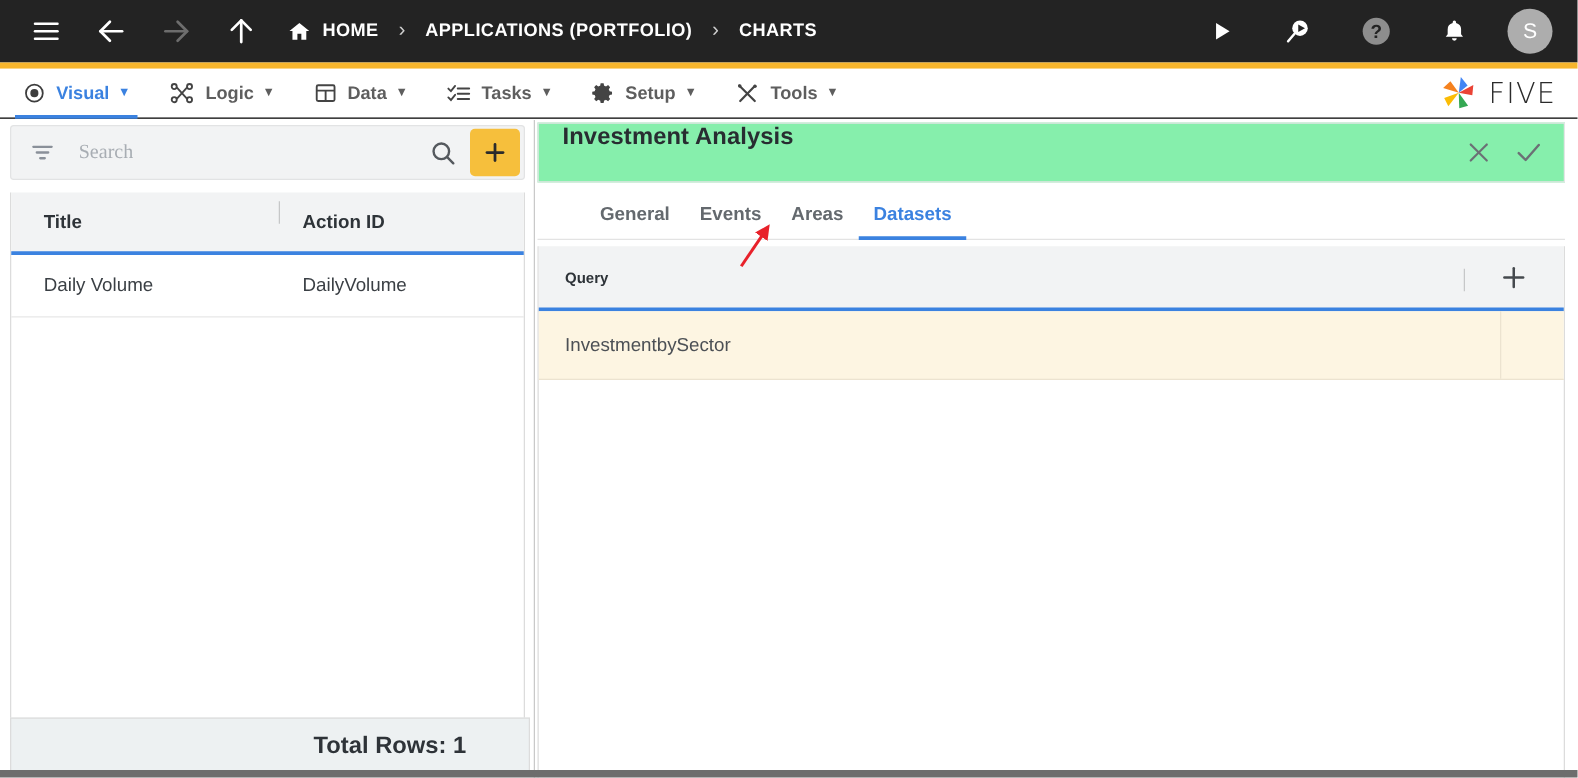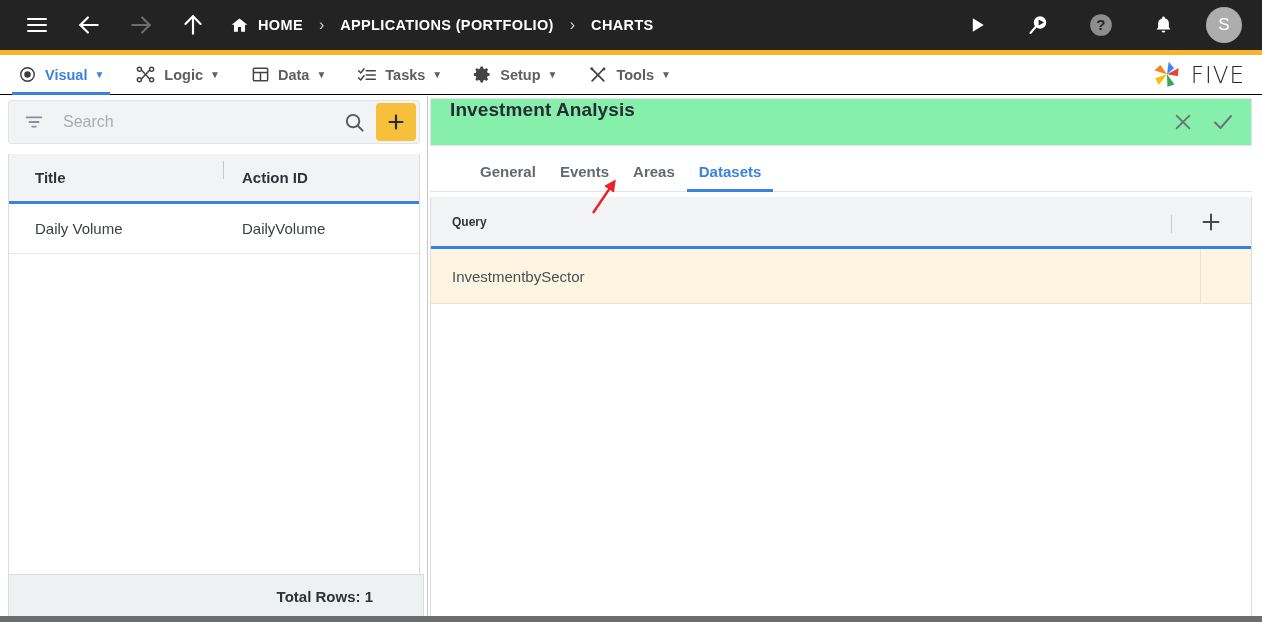--- a/index.html
+++ b/index.html
@@ -88,21 +88,21 @@
     background: #ffffff; border-right: 1px solid #c9c9c9;
   }
   .search-bar {
     position: absolute; left: 8px; top: 4px; width: 412px; height: 44px;
     background: #f2f3f4; border: 1px solid #e2e3e4; border-radius: 3px;
     display: flex; align-items: center;
   }
   .filter-icon { margin-left: 14px; display: flex; color: #8a9099; }
   .search-input {
     flex: 1; border: none; outline: none; background: transparent;
-    font-family: Liberation Sans, sans-serif; font-size: 16px;
+    font-family: Liberation Serif, serif; font-size: 16px;
     color: #444; margin-left: 18px;
   }
   .search-input::placeholder { color: #a8adb3; }
   .search-mag { display: flex; color: #55595e; margin-right: 10px; }
   .add-btn {
     width: 40px; height: 38px; background: #f6bf3c; border: none; border-radius: 4px;
     margin-right: 3px; display: flex; align-items: center; justify-content: center;
     color: #2b2b2b; cursor: pointer;
   }
 
@@ -131,21 +131,21 @@
   }
   .lr-cell { font-size: 15px; color: #3a3f44; padding-left: 26px; }
   .lr-cell.c1 { width: 215px; }
   .lr-cell.c2 { flex: 1; padding-left: 18px; }
 
   .total-rows {
     position: absolute; left: 8px; bottom: 3px; width: 416px; height: 45px;
     background: #edf1f2; border: 1px solid #dcdcdc;
     display: flex; align-items: center; justify-content: flex-end;
     padding-right: 50px;
-    font-size: 15px; font-weight: bold; color: #2e3338;
+    font-size: 19px; font-weight: bold; color: #2e3338;
   }
 
   
   .right-panel {
     position: absolute; left: 429px; top: 96px; width: 833px; height: 526px;
     background: #ffffff;
   }
   .rp-title-bar {
     position: absolute; left: 1px; top: 2px; right: 10px; height: 48px;
     background: #86efac; border: 1px solid #e4e5e6;

